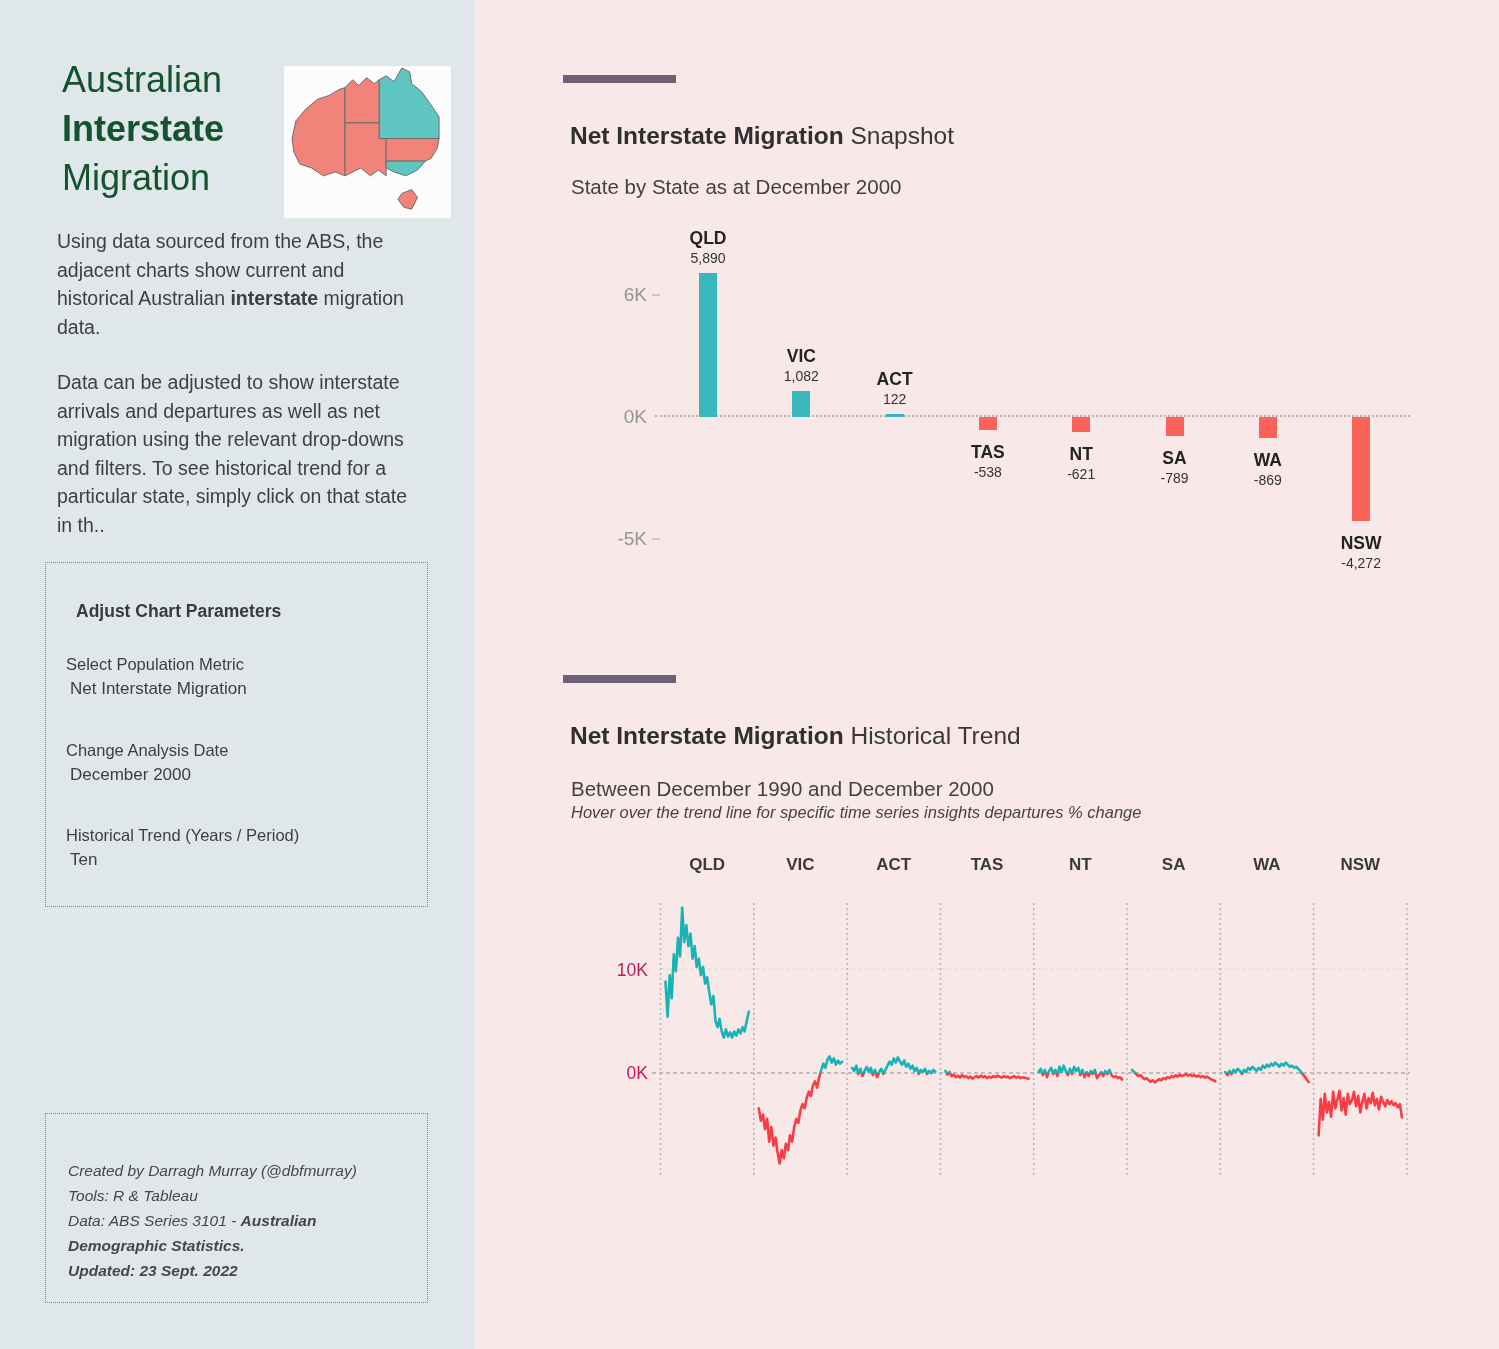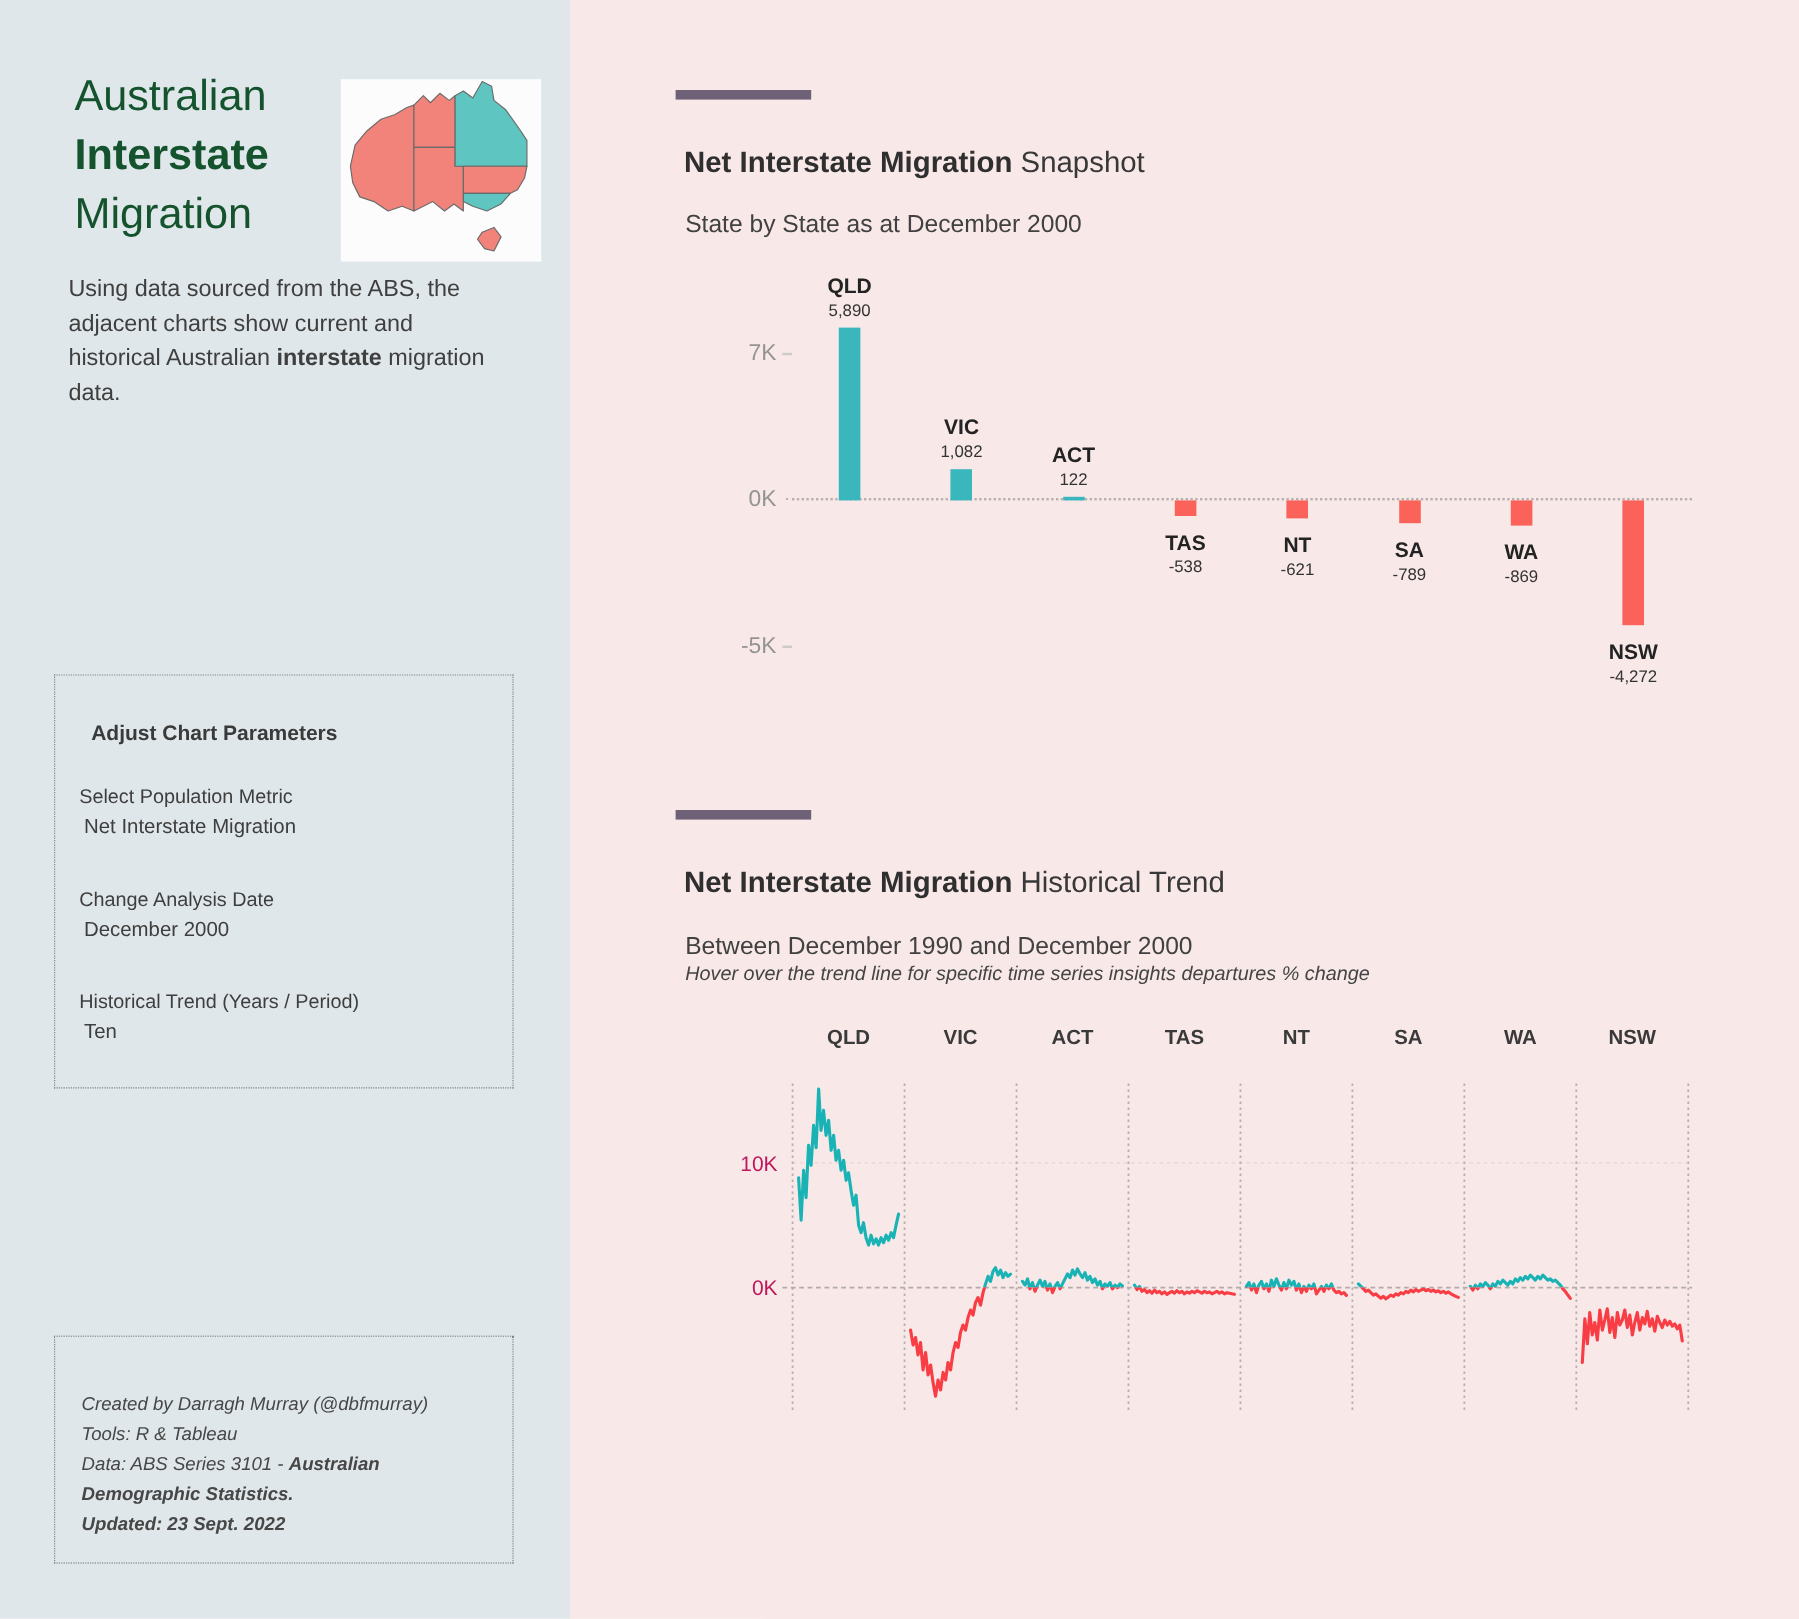--- a/index.html
+++ b/index.html
@@ -71,20 +71,21 @@
           <path d="M97,14 L104,10 112,16 120,2 128,6 130,18 140,26 150,40 158,52 158,74 97,74 Z" fill="#5ec5c1" stroke="#6b6b6b"></path>
           <path d="M104,74 L158,74 156,84 150,94 144,97 104,97 Z" fill="#f2837b" stroke="#6b6b6b"></path>
           <path d="M104,97 L144,97 136,106 124,112 112,108 104,104 Z" fill="#5ec5c1" stroke="#6b6b6b"></path>
           <path d="M120,130 L130,126 136,134 130,146 122,144 116,136 Z" fill="#f2837b" stroke="#6b6b6b"></path>
         </g>
       </svg>
     </div>
 
     <div class="side-para" id="para1"><span>Using data sourced from the ABS, the adjacent charts show current and historical Australian </span><b>interstate</b><span> migration data.</span></div>
 
+    <div class="side-para" id="para2">Data can be adjusted to show interstate arrivals and departures as well as net migration using the relevant drop-downs and filters. To see historical trend for a particular state, simply click on that state in th..</div>
 
     <div class="dotted-box" id="param-box">
       <div class="param-heading">Adjust Chart Parameters</div>
       <div class="param-label" style="top:92px">Select Population Metric</div>
       <div class="param-value" style="top:116px">Net Interstate Migration</div>
       <div class="param-label" style="top:178px">Change Analysis Date</div>
       <div class="param-value" style="top:202px">December 2000</div>
       <div class="param-label" style="top:263px">Historical Trend (Years / Period)</div>
       <div class="param-value" style="top:287px">Ten</div>
     </div>
@@ -98,21 +99,21 @@
       </div>
     </div>
   </div>
 
   <div id="main">
 
     <div class="accent-bar" style="top:75px"></div>
     <div class="section-title" style="top:122px"><span class="bold">Net Interstate Migration</span><span> Snapshot</span></div>
     <div class="section-sub" style="top:175px">State by State as at December 2000</div>
 
-    <div class="snap-ylab" style="left:112px; top:284px">7K</div>
+    <div class="snap-ylab" style="left:112px; top:284px">6K</div>
     <div class="snap-ylab" style="left:112px; top:406px">0K</div>
     <div class="snap-ylab" style="left:112px; top:528px">-5K</div>
     <div class="snap-tick" style="left:177px; top:294px"></div>
     <div class="snap-tick" style="left:177px; top:538px"></div>
     <div id="zero-line"></div>
     <div id="bars-layer">
         <div class="bar" style="left: 224px; top: 273.284px; height: 143.716px; background: rgb(58, 182, 189);"></div>
         <div class="mark-name" style="left: 188px; top: 228.284px;">QLD</div>
         <div class="mark-value" style="left: 188px; top: 250.284px;">5,890</div>
         <div class="bar" style="left: 317.3px; top: 390.599px; height: 26.4008px; background: rgb(58, 182, 189);"></div>

